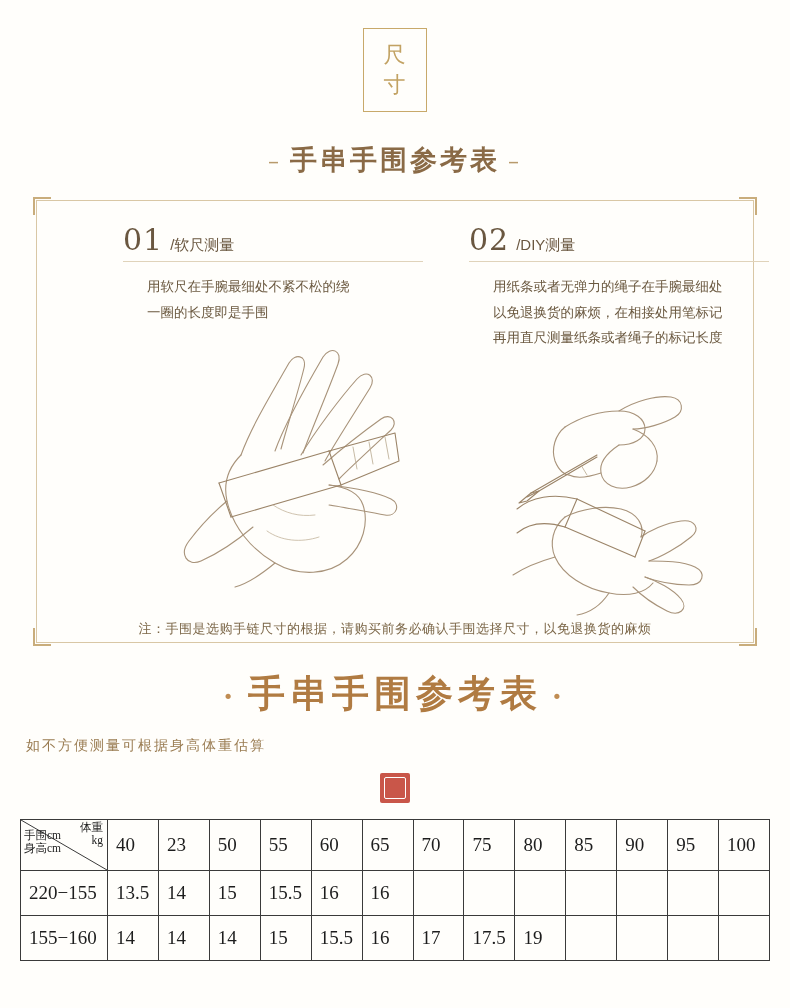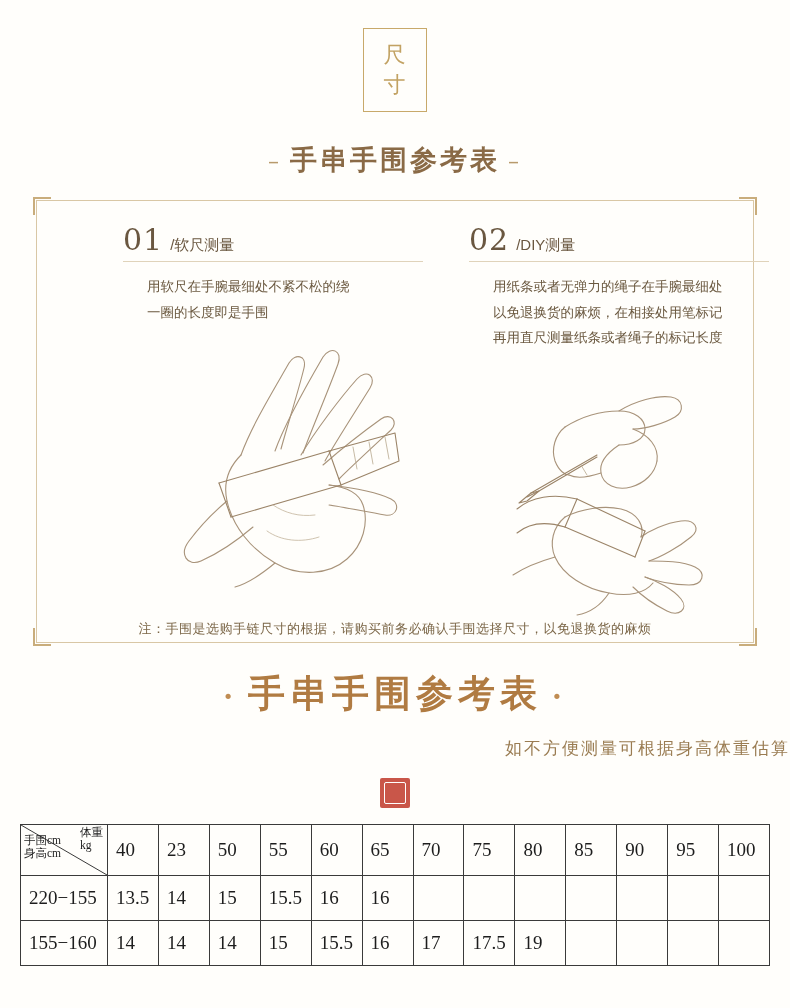--- a/index.html
+++ b/index.html
@@ -139,25 +139,26 @@
     letter-spacing: 5px;
     font-family: "DejaVu Serif", serif;
   }
   .big-title .dot {
     color: #c08c52;
     font-size: 28px;
     vertical-align: middle;
     padding: 0 10px;
   }
   .subtitle {
-    text-align: right;
+    text-align: left;
     margin-top: 18px;
-    font-size: 17px;
+    font-size: 14px;
     color: #9a7c52;
     letter-spacing: 2px;
+    padding-left: 26px;
   }
 
   .mini-seal-wrap {
     display: flex;
     justify-content: center;
     margin-top: 18px;
   }
   .mini-seal {
     width: 30px;
     height: 30px;
@@ -207,20 +208,21 @@
     position: absolute;
     top: 0; left: 0;
     width: 100%; height: 100%;
   }
   .corner-cell .lbl-top {
     position: absolute;
     top: 1px;
     right: 4px;
     font-size: 11.5px;
     line-height: 1.15;
+    text-align: right;
   }
   .corner-cell .lbl-bottom {
     position: absolute;
     bottom: 15px;
     left: 3px;
     font-size: 11.5px;
     line-height: 1.15;
     text-align: left;
   }
 </style>

